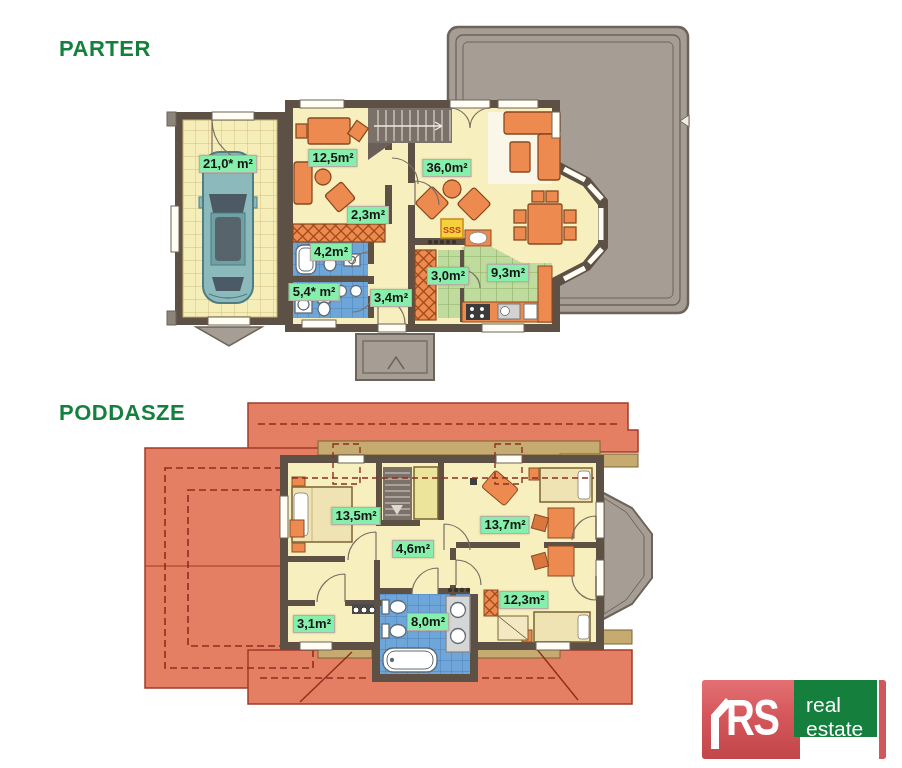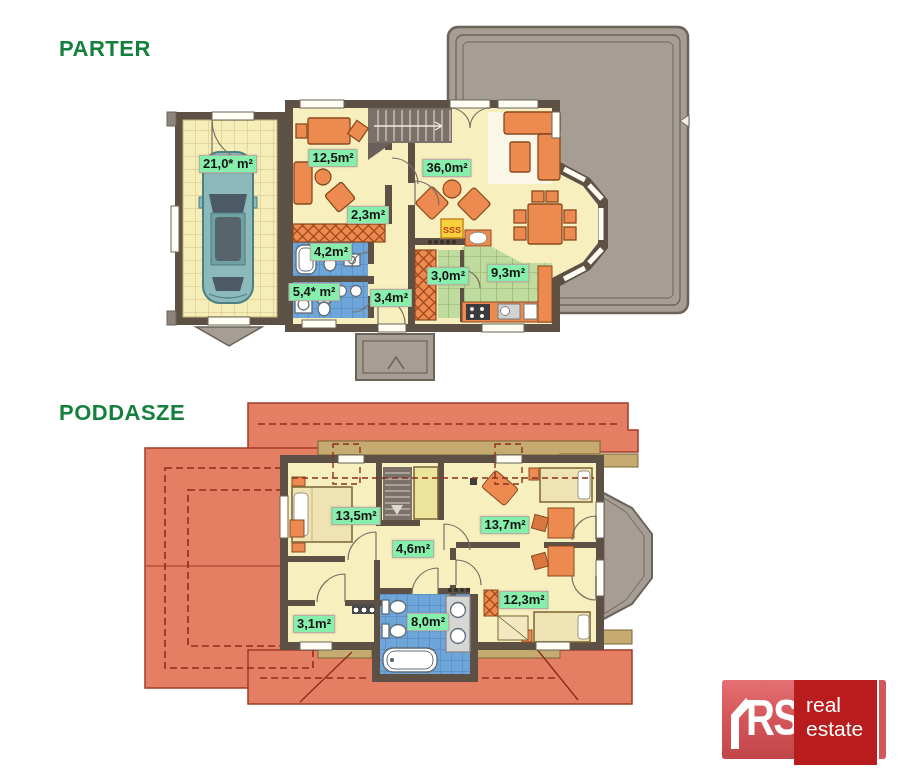--- a/index.html
+++ b/index.html
@@ -4,25 +4,25 @@
 <style>
   html,body{margin:0;padding:0;background:#fff;}
   body{width:902px;height:768px;position:relative;font-family:"Liberation Sans",sans-serif;}
   .stage{position:absolute;left:0;top:0;width:902px;height:768px;overflow:hidden;background:#fff;}
   .stage svg{position:absolute;left:0;top:0;}
   .floor-title{position:absolute;font:700 22px "Liberation Sans",sans-serif;color:#15803d;letter-spacing:.5px;}
   .area-label{position:absolute;transform:translate(-50%,-50%);background:#86efac;border:1px solid #b4afa6;
     padding:0 3px 1px 3px;font:700 13px/15px "Liberation Sans",sans-serif;color:#141414;white-space:nowrap;
     box-shadow:0 0 2px rgba(90,80,60,.35);}
   .logo-red{position:absolute;left:702px;top:680px;width:98px;height:79px;border-radius:3px 0 0 3px;
-    background:linear-gradient(180deg,#e47073 0%,#d5575b 45%,#c14649 100%);overflow:hidden;margin-left:20px;}
+    background:linear-gradient(180deg,#e47073 0%,#d5575b 45%,#c14649 100%);overflow:hidden;}
   .logo-red .mark{position:absolute;left:3px;top:9px;}
   .logo-red .mono{position:absolute;left:24px;top:0;height:79px;color:#fff;font:700 50px/76px "Liberation Sans",sans-serif;
     letter-spacing:-2px;transform:scaleX(.8);transform-origin:left center;}
-  .logo-gray{position:absolute;left:794px;top:680px;width:83px;height:85px;background:#b91c1c;box-sizing:border-box;
+  .logo-gray{position:absolute;left:794px;top:680px;width:83px;height:57px;background:#15803d;box-sizing:border-box;
     padding:13px 0 0 12px;color:#fff;font:400 21px/24px "Liberation Sans",sans-serif;}
   .logo-bar{position:absolute;left:879px;top:680px;width:7px;height:79px;background:#d0575b;border-radius:0 3px 3px 0;}
 </style>
 </head>
 <body>
 
 <div class="stage">
 
 <svg width="902" height="768" viewBox="0 0 902 768">
 <defs>

